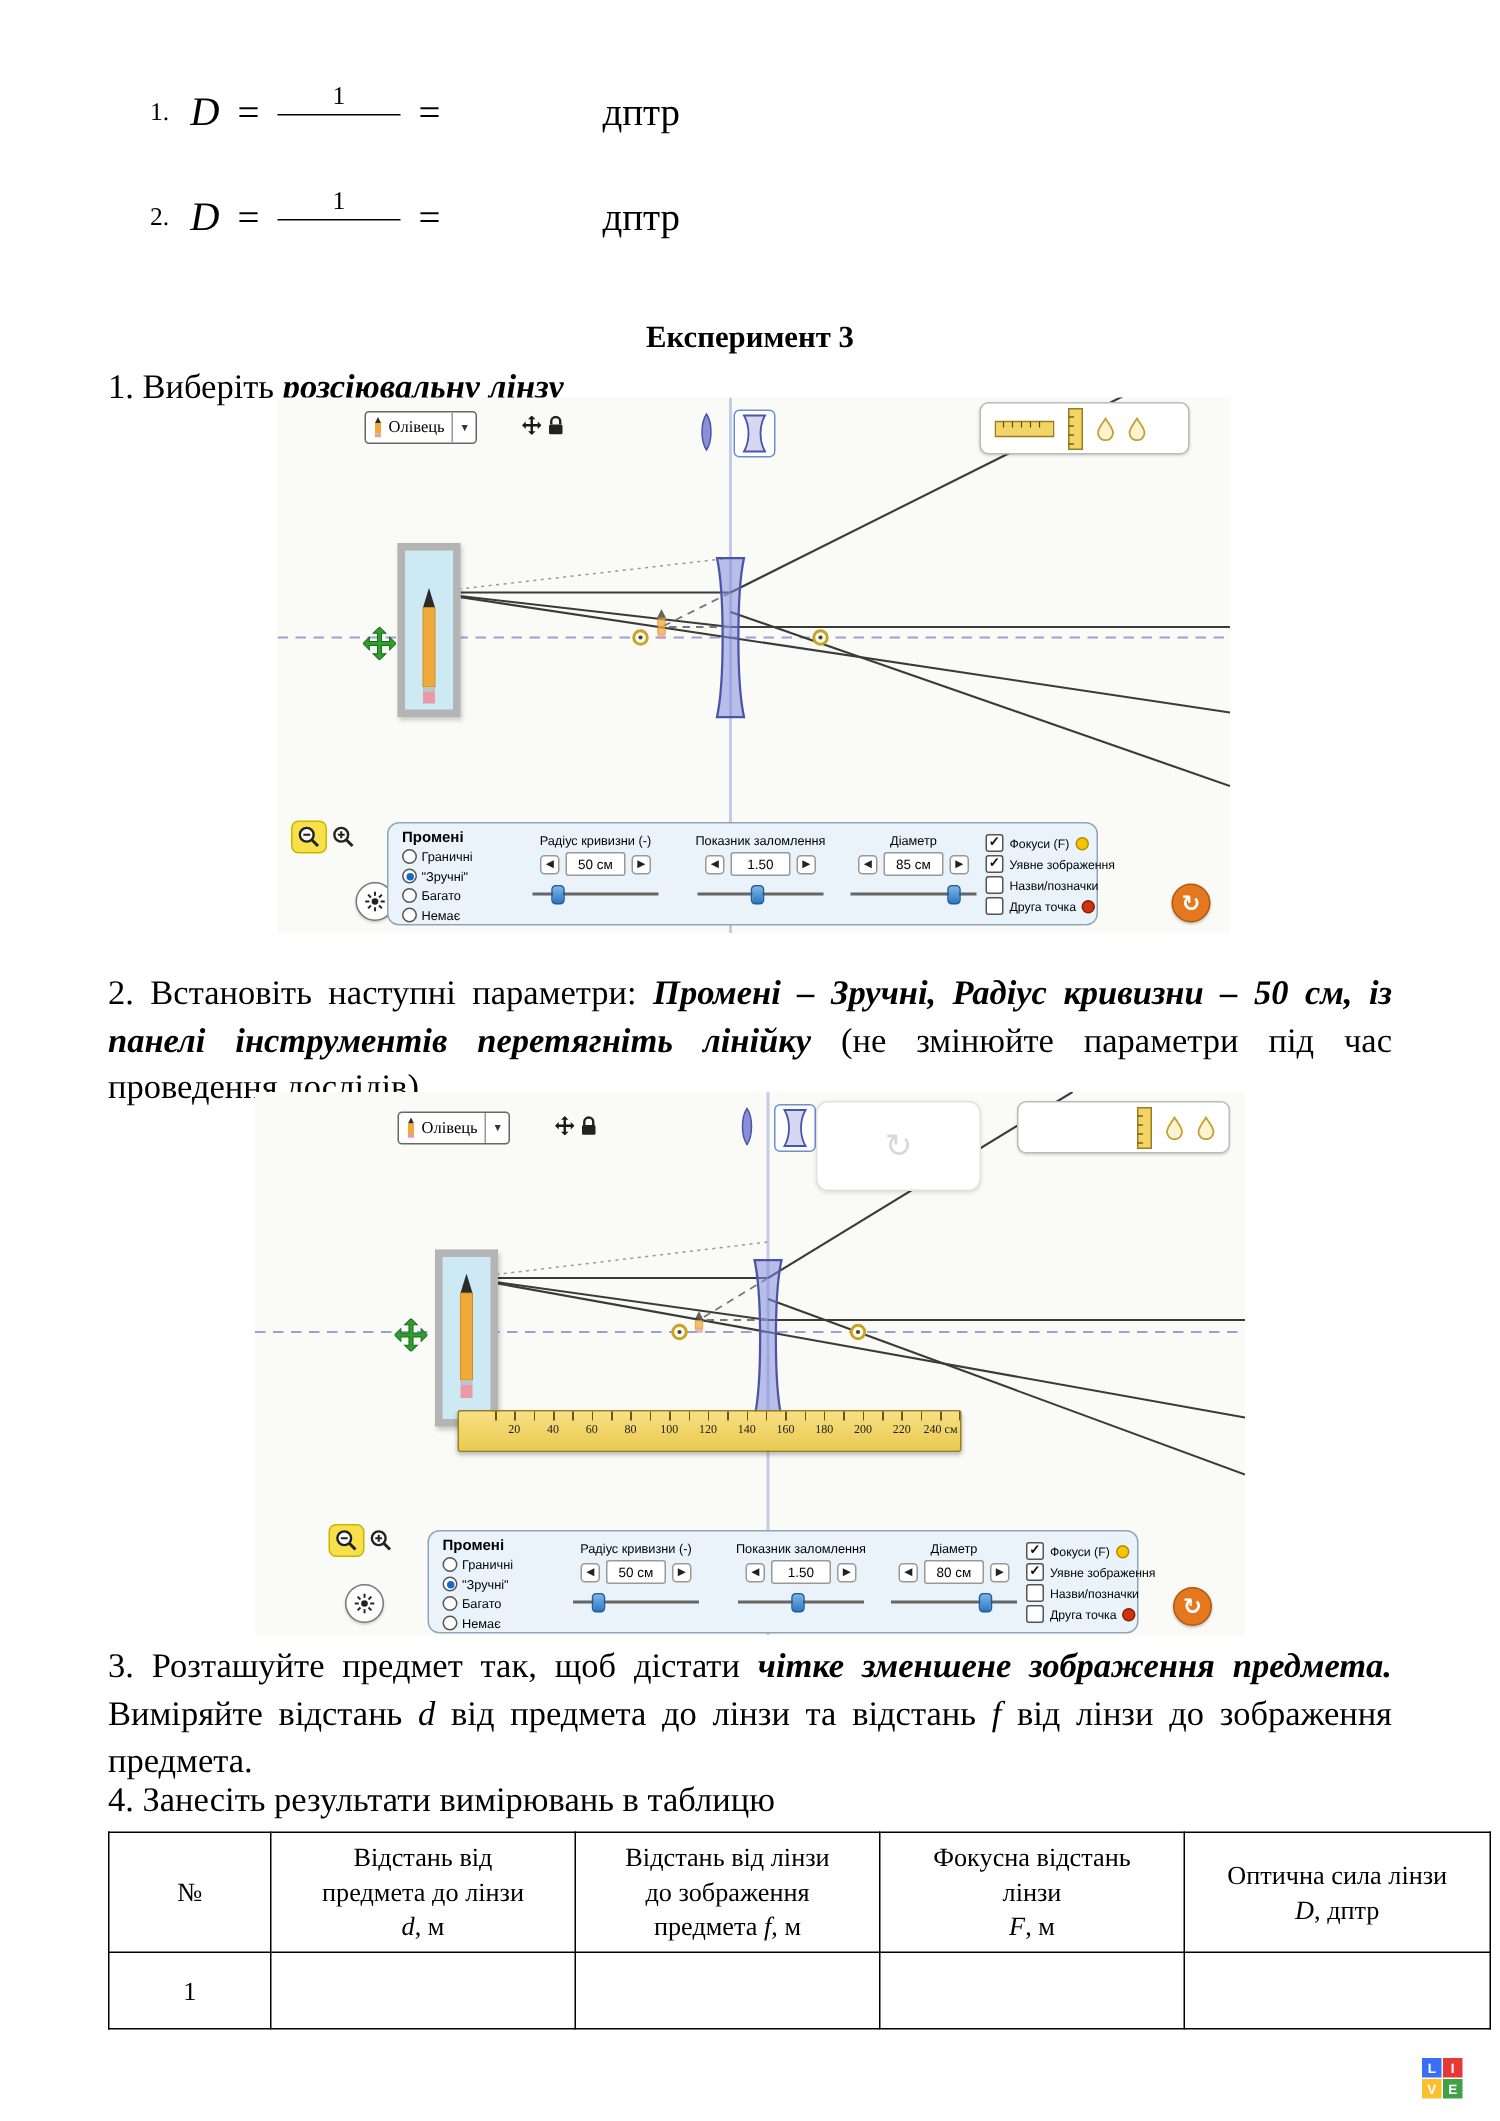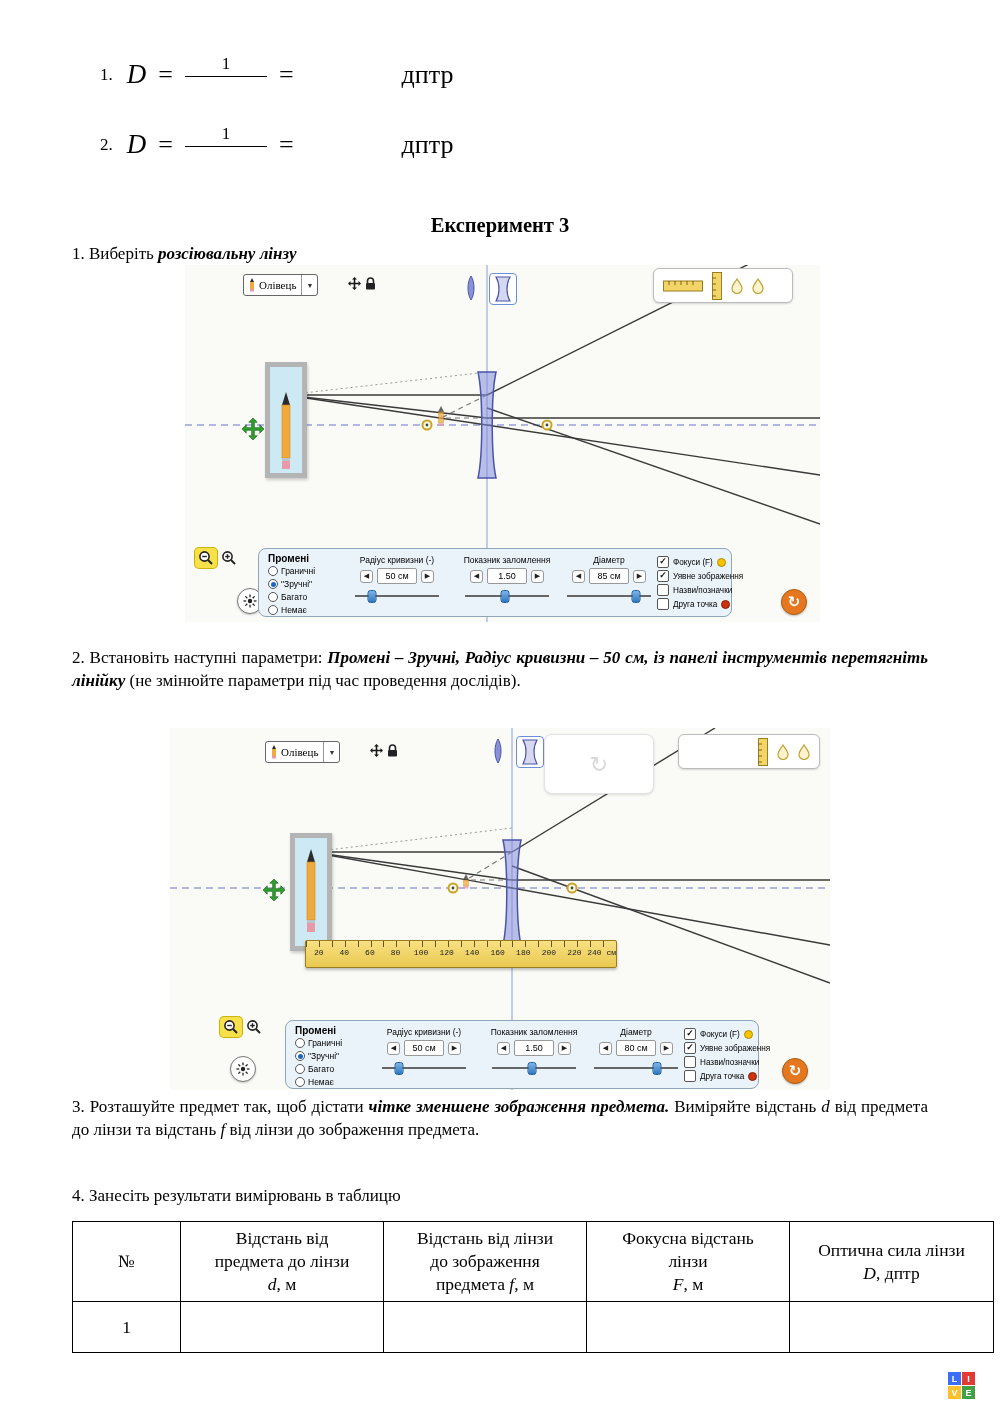--- a/index.html
+++ b/index.html
@@ -13,21 +13,21 @@
   .f-sym{font-style:italic;font-size:27px;}
   .f-eq{font-size:26px;margin:0 12px;}
   .frac{display:inline-flex;flex-direction:column;align-items:center;}
   .frac .num{font-size:17px;width:82px;text-align:center;border-bottom:1.7px solid #000;padding-bottom:2px;line-height:1.1;}
   .frac .den{height:18px;width:82px;}
   .f-answer{display:inline-block;width:96px;height:24px;}
   .f-unit{font-size:26px;}
 
   
   .heading{text-align:center;font-weight:bold;font-size:20.5px;}
-  .para{font-size:17px;line-height:1.38;text-align:justify;}
+  .para{font-size:23px;line-height:1.38;text-align:justify;}
   .para .bi{font-weight:bold;font-style:italic;}
   .para .it{font-style:italic;}
 
   
   .sim{position:absolute;background:#fafaf6;}
   .sim .s{position:absolute;}
   .ray{stroke:#3a3a3a;stroke-width:1.4;}
   .rayd{stroke:#777;stroke-width:1.2;stroke-dasharray:5 4;}
   .raydot{stroke:#999;stroke-width:1;stroke-dasharray:2 3;}
 
@@ -82,21 +82,21 @@
   .zoombtn{position:absolute;width:22px;height:20px;display:flex;align-items:center;justify-content:center;border-radius:4px;}
   .zoombtn.active{background:#f7e049;box-shadow:0 0 0 1px #c9b400;}
   .sunbtn{position:absolute;width:24px;height:24px;border-radius:50%;background:#fff;border:1.5px solid #777;
           display:flex;align-items:center;justify-content:center;box-shadow:0 1px 2px rgba(0,0,0,.2);}
   .resetbtn{position:absolute;width:24px;height:24px;border-radius:50%;background:#e5781e;border:1px solid #b05a10;
             color:#fff;font:bold 15px "DejaVu Sans",sans-serif;display:flex;align-items:center;justify-content:center;
             box-shadow:0 1px 2px rgba(0,0,0,.25);}
 
   
   .ruler{position:absolute;background:linear-gradient(#f8e083,#e9c94f);border:1px solid #9a7d1e;border-radius:2px;
-         box-shadow:0 2px 3px rgba(0,0,0,.25);font-family:Liberation Mono, monospace;}
+         box-shadow:0 2px 3px rgba(0,0,0,.25);font-family:Liberation Serif, serif;padding-left:24px;}
   .ruler-ticks{height:6px;background:repeating-linear-gradient(90deg, rgba(60,40,0,.75) 0 1px, transparent 1px 12.9px);}
   .ruler-labels{display:flex;font-size:8px;color:#222;margin-top:1px;}
   .ruler-labels span{flex:1;text-align:center;white-space:nowrap;}
 
   
   .dtable{border-collapse:collapse;width:856px;table-layout:fixed;}
   .dtable th,.dtable td{border:1.3px solid #000;font-weight:normal;font-size:17.5px;text-align:center;
                         vertical-align:middle;padding:5px 6px;line-height:1.32;}
   .dtable .drow td{height:40px;}
   .it{font-style:italic;}

